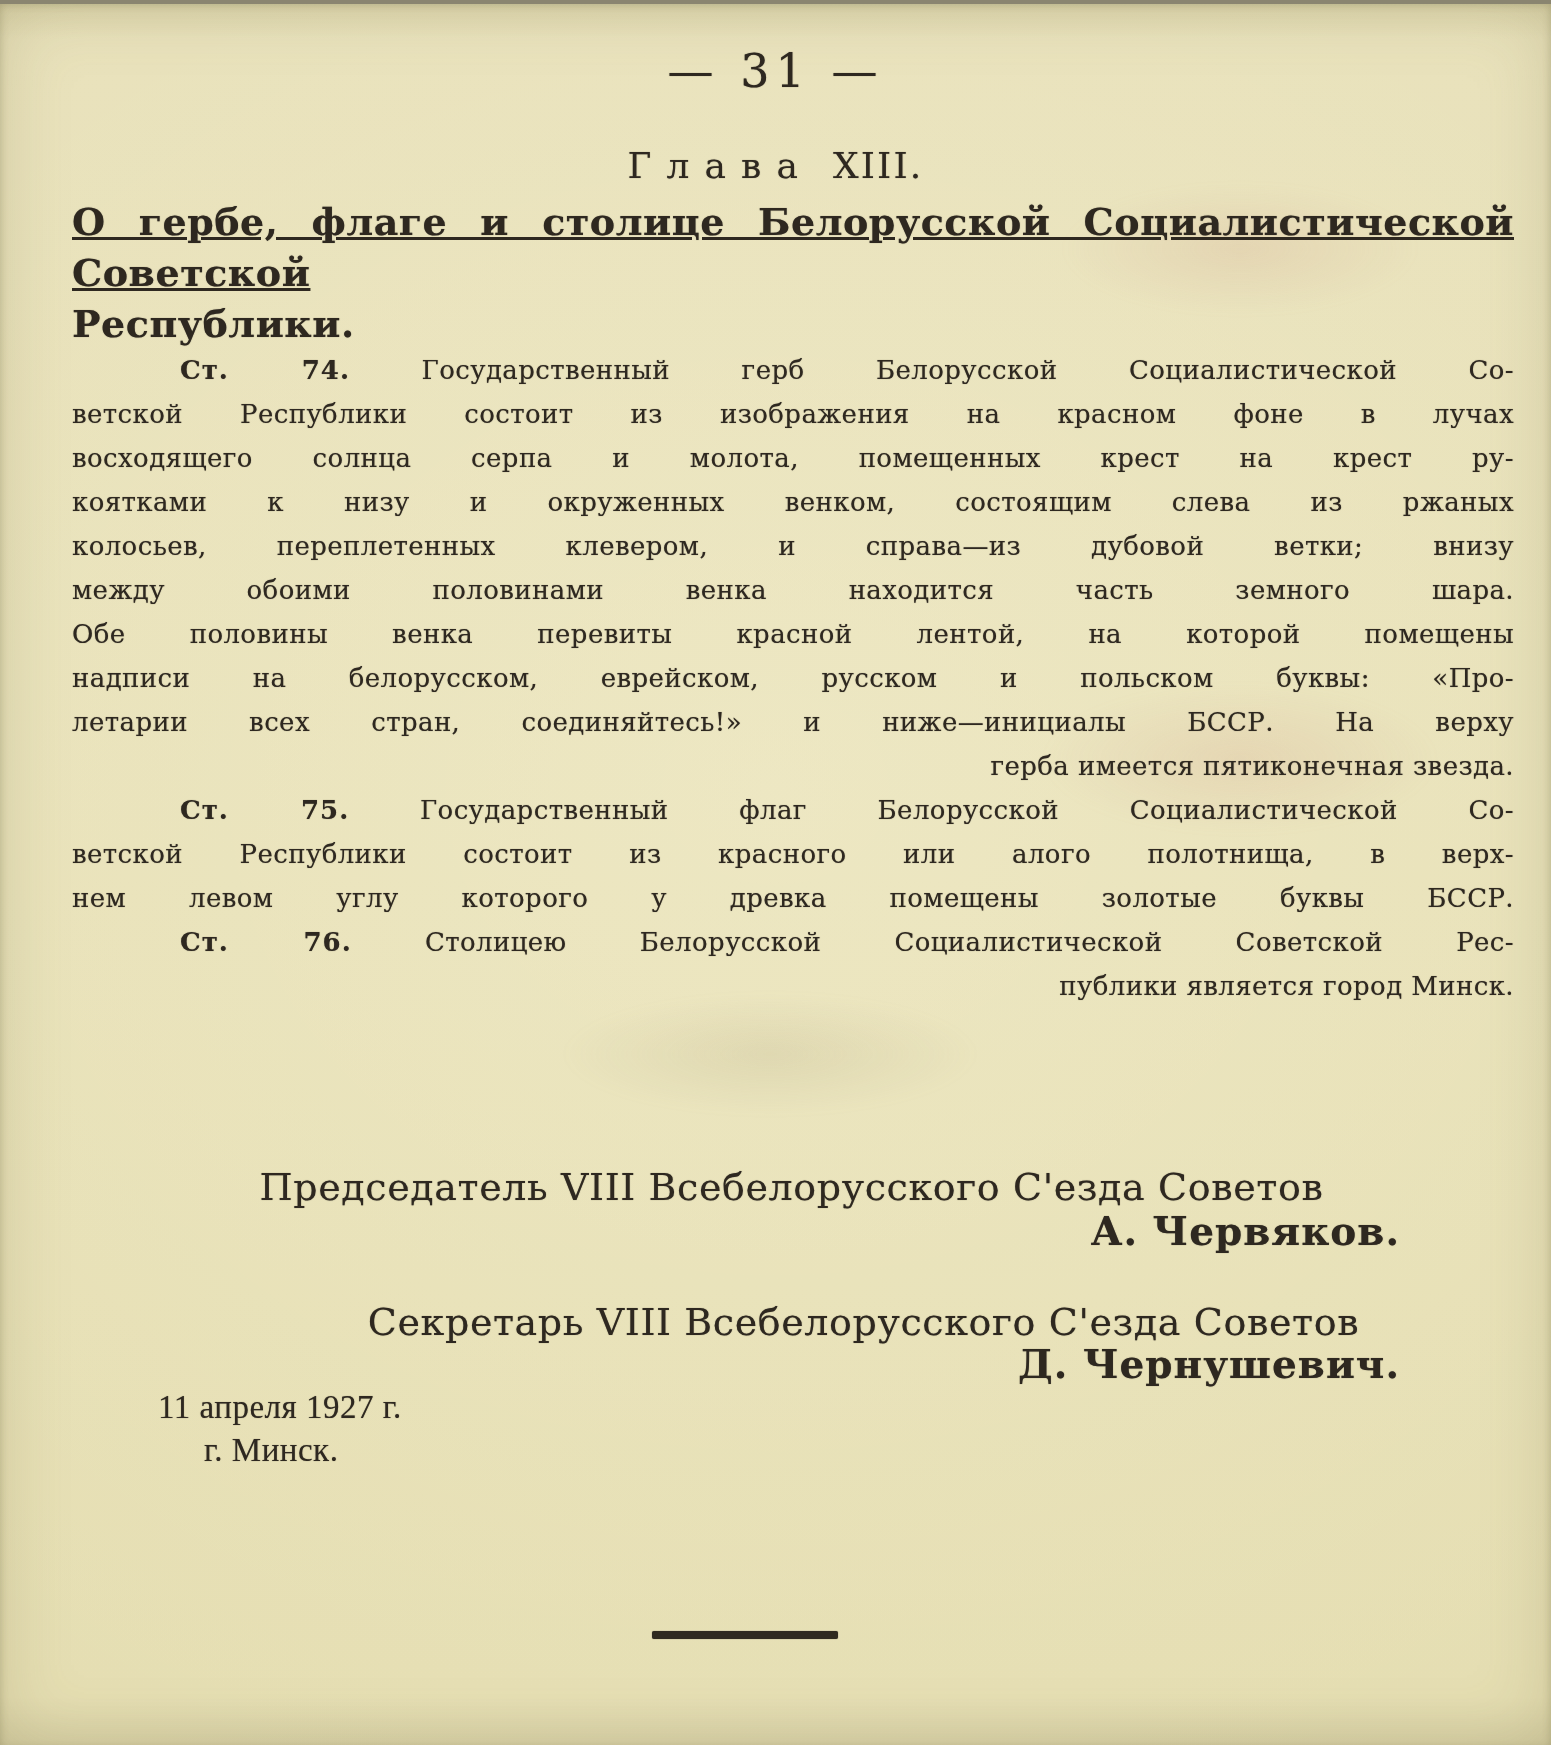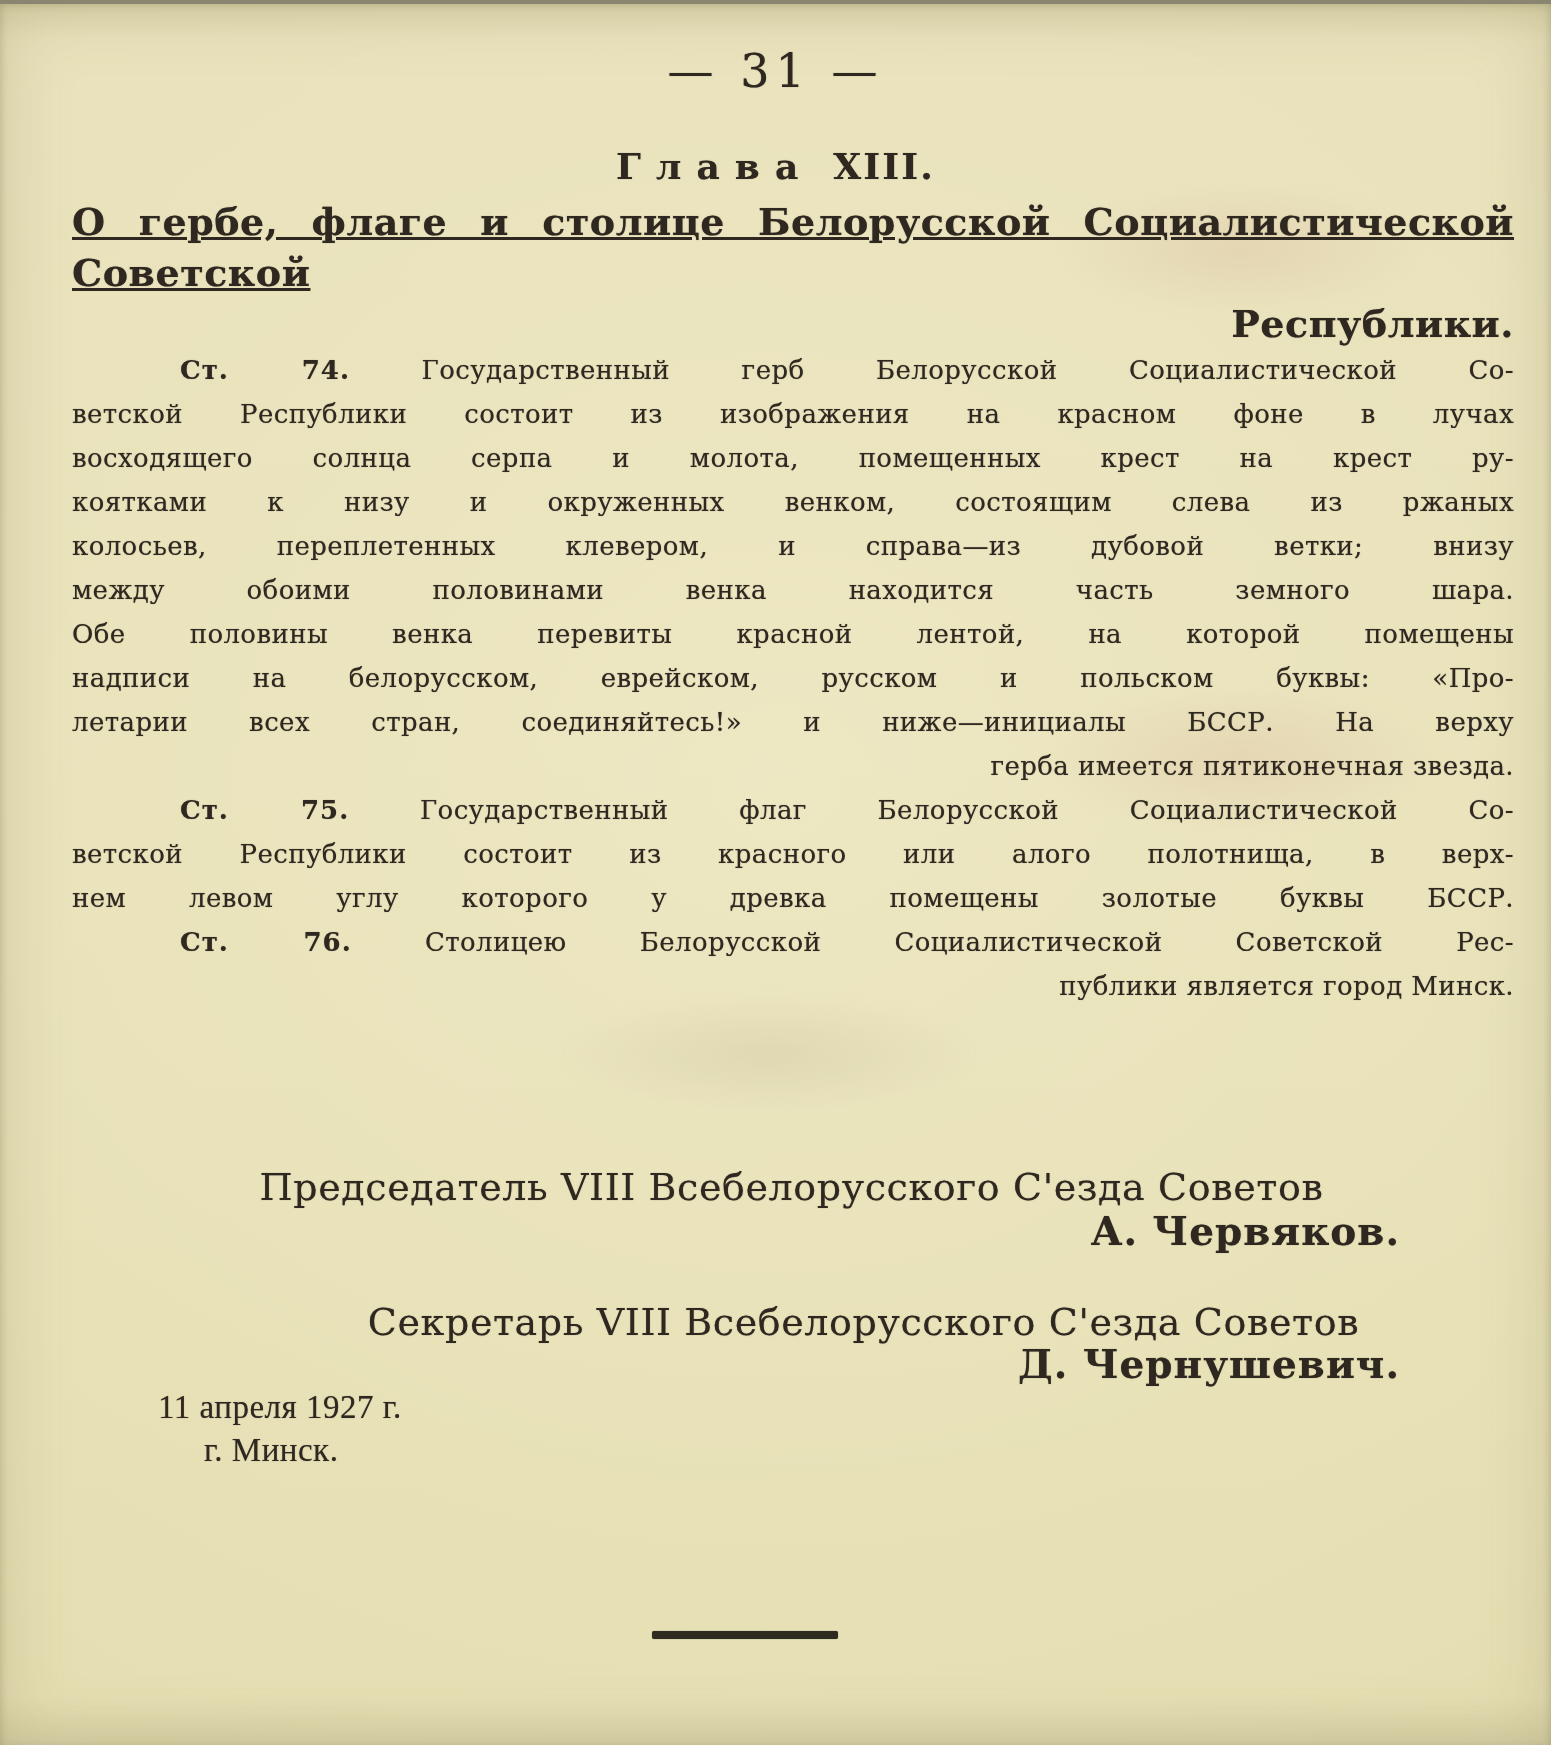--- a/index.html
+++ b/index.html
@@ -34,35 +34,34 @@
     letter-spacing: 6px;
     white-space: pre;
   }
   .chapter {
     position: absolute;
     top: 141px;
     left: 0;
     width: 100%;
     text-align: center;
     font-size: 36px;
-    font-weight: bold;
   }
   .chapter .spaced { letter-spacing: 0.42em; }
   .chapter .numeral { margin-left: 0.55em; letter-spacing: 0.06em; }
   .doc-heading {
     position: absolute;
     top: 192px;
     left: 72px;
     width: 1442px;
     font-weight: bold;
     font-size: 38px;
     line-height: 51px;
     letter-spacing: 0.5px;
   }
-  .doc-heading .line { text-align: right; }
+  .doc-heading .line { text-align: left; }
   .doc-heading .line.just {
     text-align: justify;
     text-align-last: justify;
     text-decoration: underline;
   }
   .body-text {
     position: absolute;
     top: 344px;
     left: 72px;
     width: 1442px;

